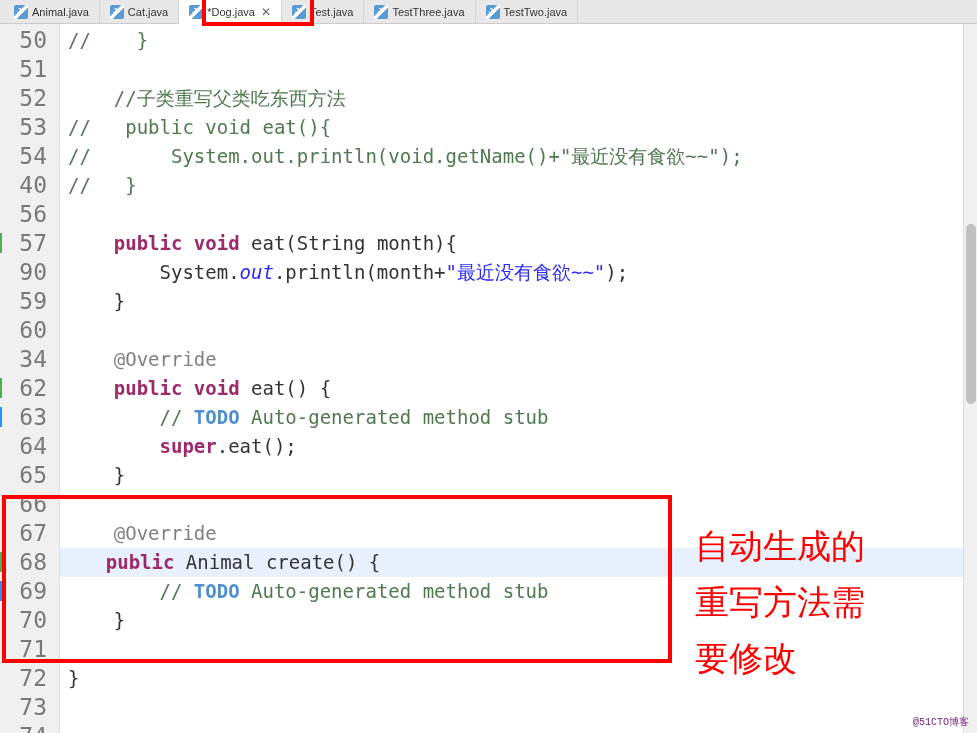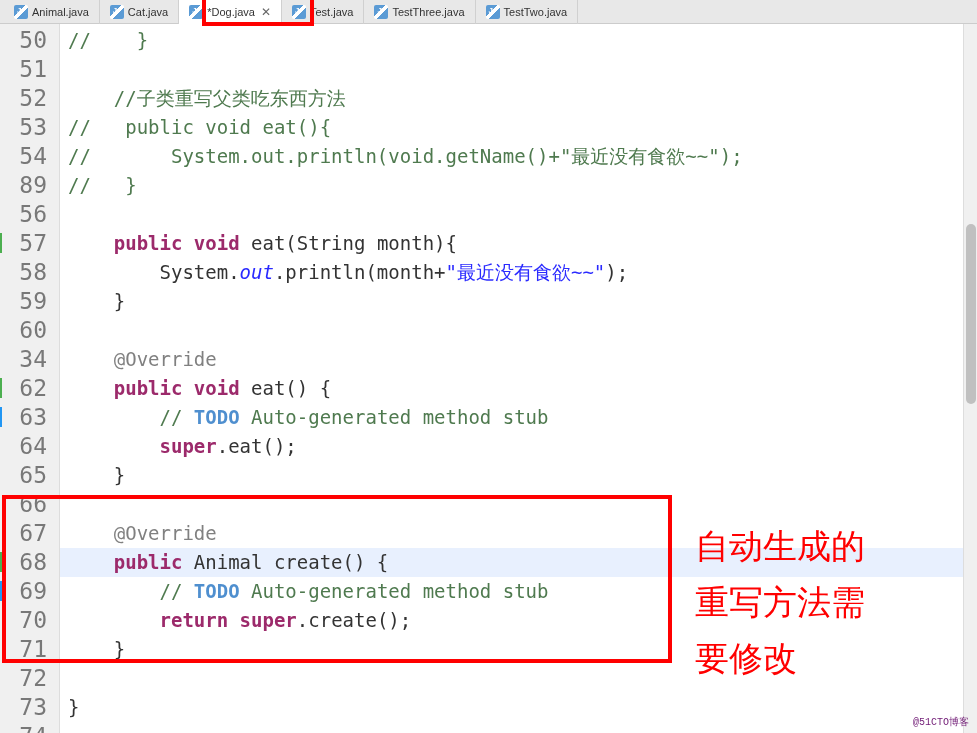--- a/index.html
+++ b/index.html
@@ -109,21 +109,20 @@
       color: #333;
       position: relative;
     }
     .code-line {
       height: 29px;
       white-space: pre;
     }
     .highlight-line {
       background: #e8f0fe;
       margin-left: -8px;
-      padding-left: 8px;
     }
     .comment { color: #4f7a4f; }
     .keyword { color: #9c2a6b; font-weight: bold; }
     .string { color: #2a2aff; }
     .annotation { color: #808080; }
     .todo { color: #4f8fcf; font-weight: bold; }
     .field { color: #2a2aff; font-style: italic; }
     .red-box-tab {
       position: absolute;
       border: 4px solid #ff0000;
@@ -215,24 +214,24 @@
 
 <div class="red-box-tab"></div>
 
 <div class="editor">
   <div class="gutter">
     <div class="gutter-line"><span>50</span></div>
     <div class="gutter-line"><span>51</span></div>
     <div class="gutter-line"><span>52</span></div>
     <div class="gutter-line"><span>53</span></div>
     <div class="gutter-line"><span>54</span></div>
-    <div class="gutter-line"><span>89</span></div>
+    <div class="gutter-line"><span>40</span></div>
     <div class="gutter-line"><span>56</span></div>
     <div class="gutter-line"><span class="marker-green"></span><span>57</span></div>
-    <div class="gutter-line"><span>58</span></div>
+    <div class="gutter-line"><span>90</span></div>
     <div class="gutter-line"><span>59</span></div>
     <div class="gutter-line"><span>60</span></div>
     <div class="gutter-line"><span>34</span></div>
     <div class="gutter-line"><span class="marker-green"></span><span>62</span></div>
     <div class="gutter-line"><span class="marker-blue"></span><span>63</span></div>
     <div class="gutter-line"><span>64</span></div>
     <div class="gutter-line"><span>65</span></div>
     <div class="gutter-line"><span>66</span></div>
     <div class="gutter-line"><span>67</span></div>
     <div class="gutter-line"><span class="marker-green"></span><span>68</span></div>
@@ -258,21 +257,20 @@
     <div class="code-line"></div>
     <div class="code-line"><span class="annotation">    @Override</span></div>
     <div class="code-line">    <span class="keyword">public</span><span class="keyword"> void</span><span> eat() {</span></div>
     <div class="code-line"><span class="comment">        // </span><span class="todo">TODO</span><span class="comment"> Auto-generated method stub</span></div>
     <div class="code-line"><span>        </span><span class="keyword">super</span><span>.eat();</span></div>
     <div class="code-line"><span>    }</span></div>
     <div class="code-line"></div>
     <div class="code-line"><span class="annotation">    @Override</span></div>
     <div class="code-line highlight-line">    <span class="keyword">public</span><span> Animal create() {</span></div>
     <div class="code-line"><span class="comment">        // </span><span class="todo">TODO</span><span class="comment"> Auto-generated method stub</span></div>
-    <div class="code-line"><span>        </span><span class="keyword">return</span><span> </span><span class="keyword">super</span><span>.create();</span></div>
     <div class="code-line"><span>    }</span></div>
     <div class="code-line"></div>
     <div class="code-line"><span>}</span></div>
     <div class="code-line"></div>
   </div>
 </div>
 
 <div class="scrollbar">
   <div class="scrollbar-thumb"></div>
 </div>

